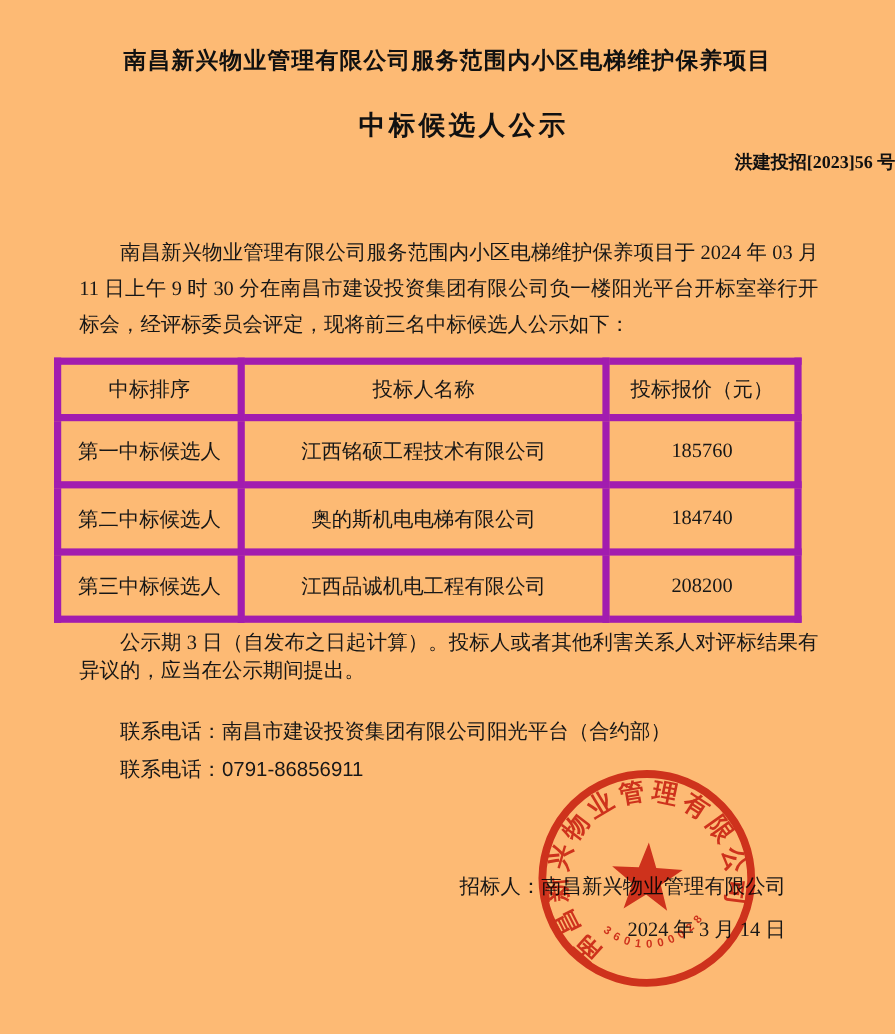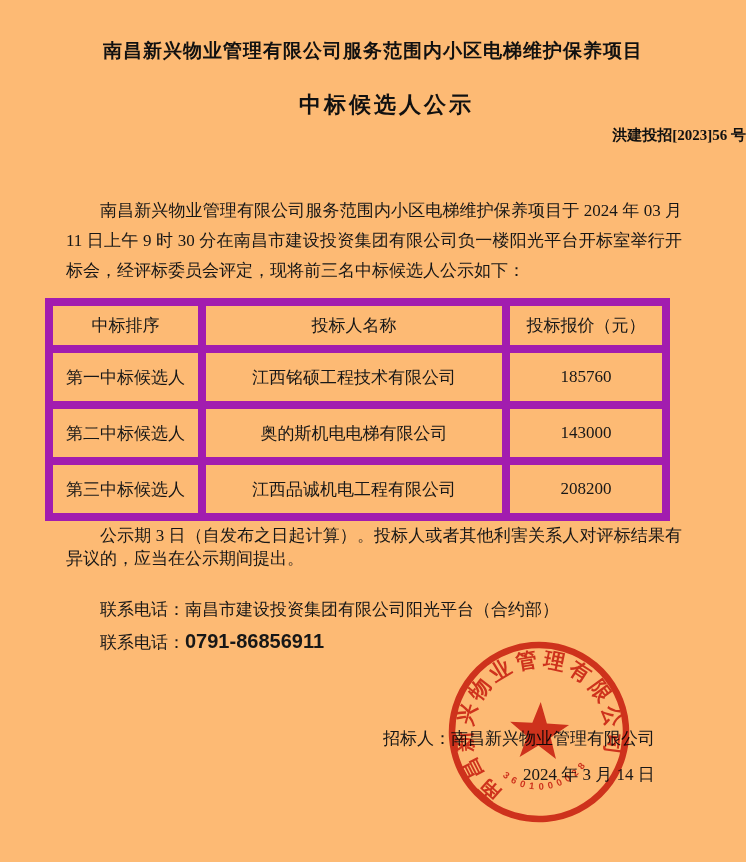--- a/index.html
+++ b/index.html
@@ -29,42 +29,42 @@
     position: absolute; top: 196px; left: 66px; width: 616px;
     font-size: 17px; line-height: 30px; text-align: justify;
     text-indent: 2em; color: #171717;
   }
   table.bid-table {
     position: absolute; top: 298px; left: 45px;
     width: 617px; border-collapse: collapse; table-layout: fixed;
     font-size: 17px; color: #171717;
   }
   .bid-table th, .bid-table td {
-    border: 8px solid #a21caf; text-align: center; vertical-align: middle;
+    border: 6px solid #a21caf; text-align: center; vertical-align: middle;
     font-weight: normal; overflow: hidden;
   }
   .bid-table th { height: 47px; }
   .bid-table td { height: 56px; }
   .col-rank  { width: 153px; }
   .col-name  { width: 304px; }
   .col-price { width: 160px; }
   .notice-paragraph {
     position: absolute; top: 524px; left: 66px; width: 616px;
     font-size: 17px; line-height: 23px; text-align: justify;
     text-indent: 2em; color: #171717;
   }
   .supervisor-line {
     position: absolute; top: 598px; left: 66px; width: 640px;
     font-size: 17px; text-indent: 2em; color: #171717;
   }
   .phone-line {
     position: absolute; top: 630px; left: 66px; width: 640px;
     font-size: 17px; text-indent: 2em; color: #171717;
   }
-  .phone-number { font-family: "Liberation Sans", "DejaVu Sans", sans-serif; font-weight: bold; font-size: 20px; }
+  .phone-number { font-family: "Liberation Sans", "DejaVu Sans", sans-serif; font-weight: normal; font-size: 17px; }
   .tenderer-line {
     position: absolute; top: 727px; left: 383px;
     font-size: 17px; color: #171717; white-space: nowrap;
   }
   .date-line {
     position: absolute; top: 763px; left: 523px;
     font-size: 17px; color: #171717; white-space: nowrap;
   }
   .seal {
     position: absolute; left: 444px; top: 637px; width: 190px; height: 190px;
@@ -102,21 +102,21 @@
     </thead>
     <tbody>
       <tr>
         <td>第一中标候选人</td>
         <td>江西铭硕工程技术有限公司</td>
         <td>185760</td>
       </tr>
       <tr>
         <td>第二中标候选人</td>
         <td>奥的斯机电电梯有限公司</td>
-        <td>143000</td>
+        <td>184740</td>
       </tr>
       <tr>
         <td>第三中标候选人</td>
         <td>江西品诚机电工程有限公司</td>
         <td>208200</td>
       </tr>
     </tbody>
   </table>
 
   <div class="notice-paragraph">公示期 3 日（自发布之日起计算）。投标人或者其他利害关系人对评标结果有异议的，应当在公示期间提出。</div>

